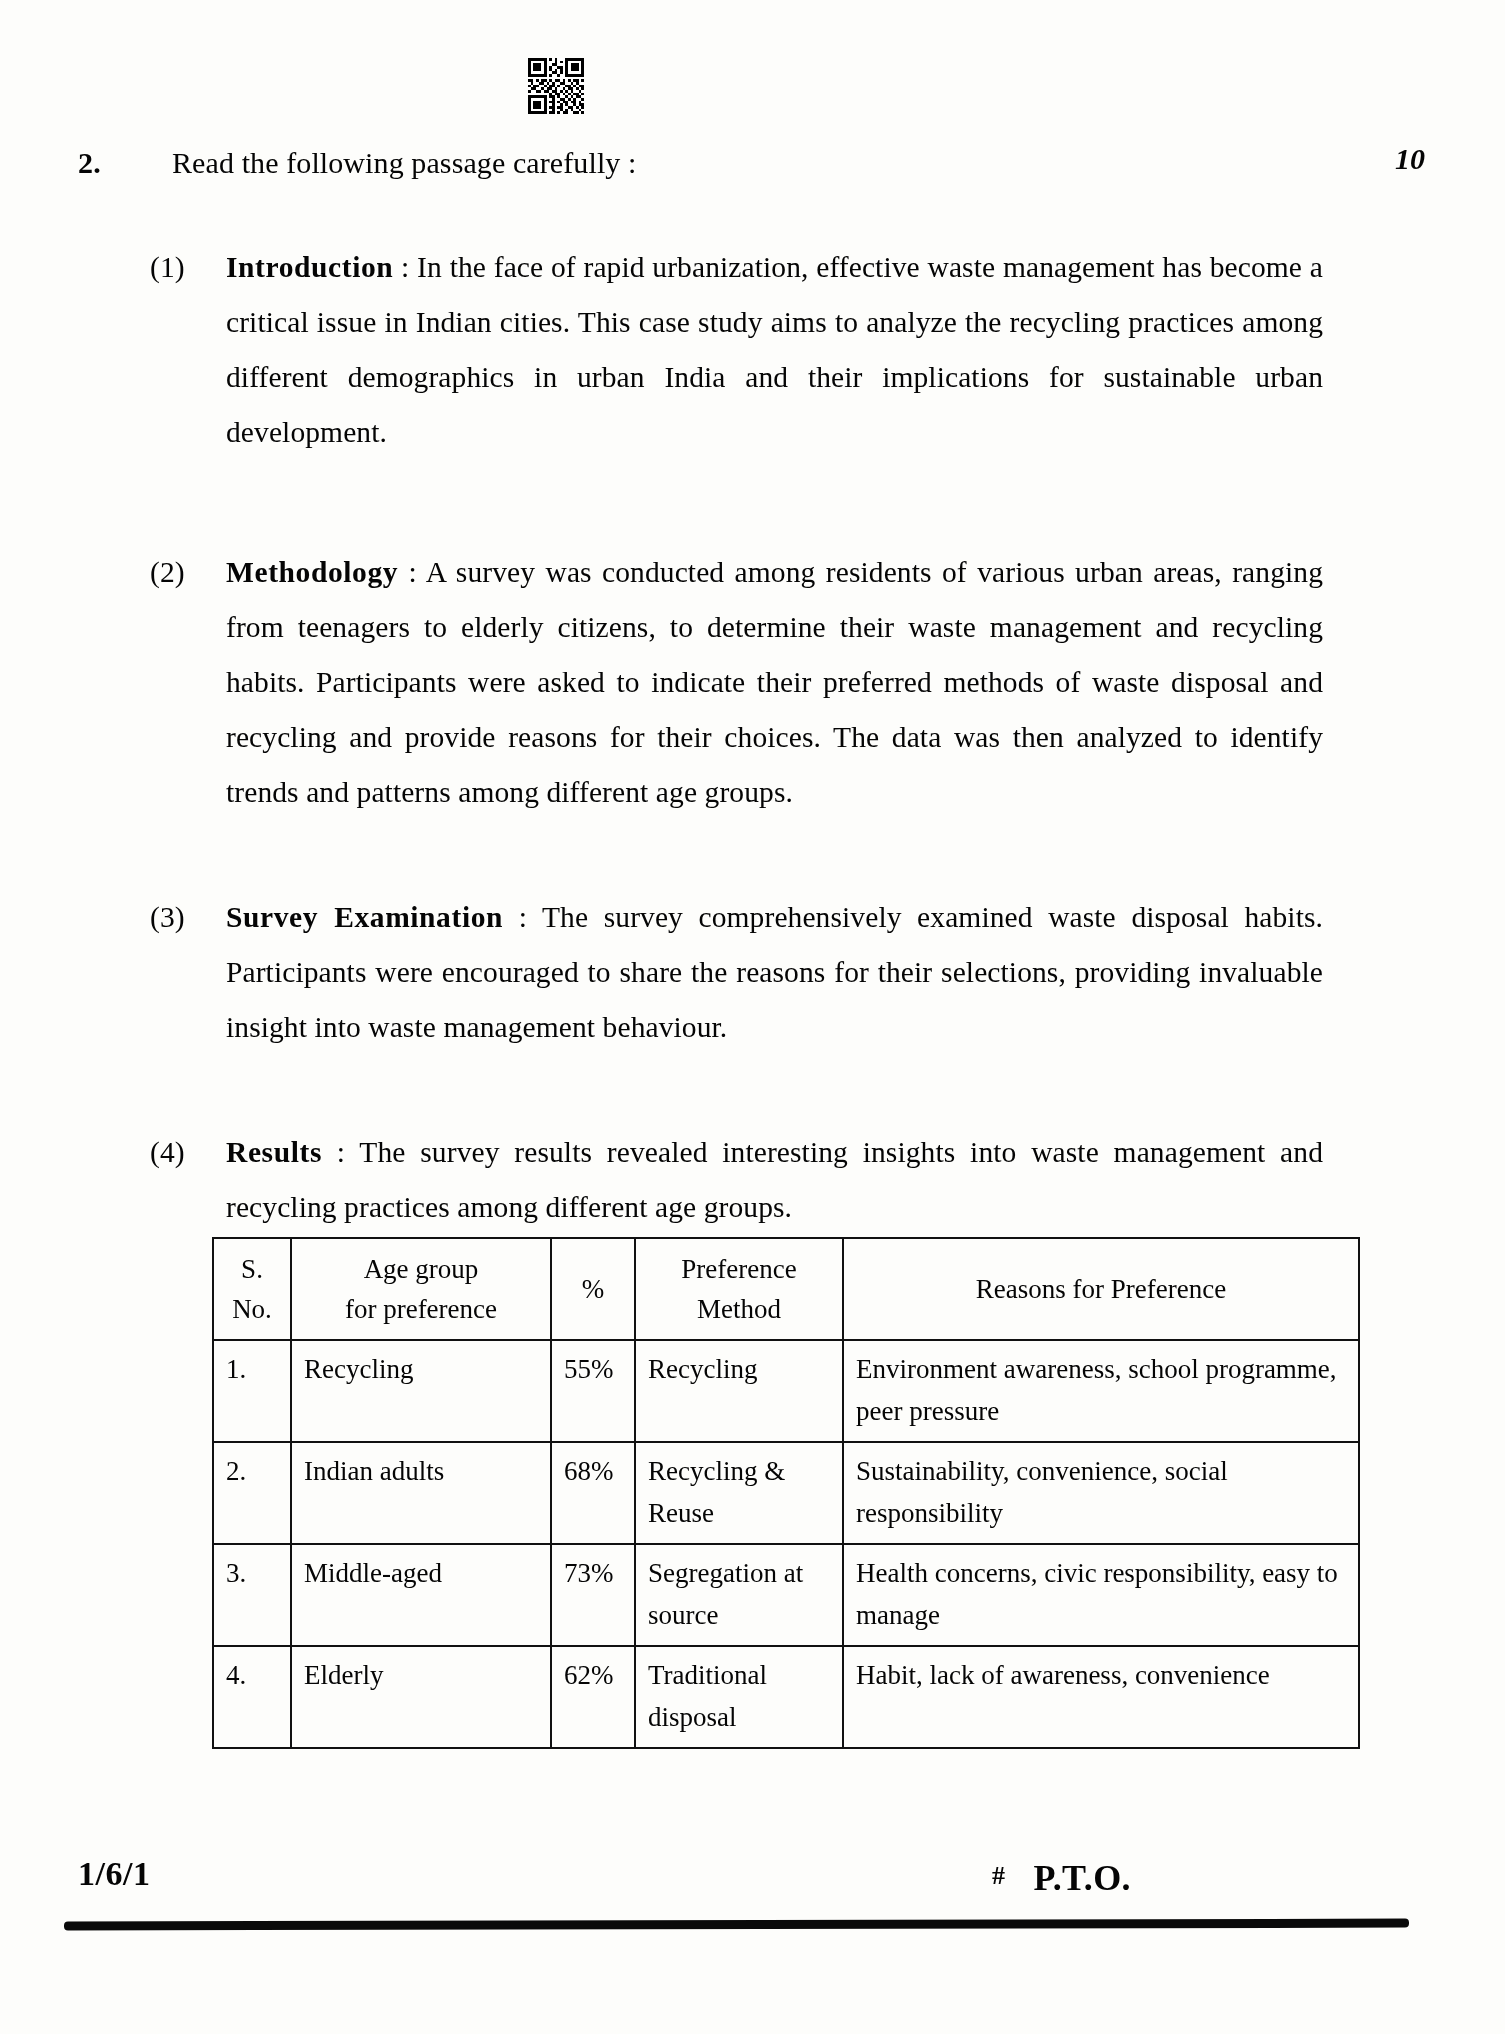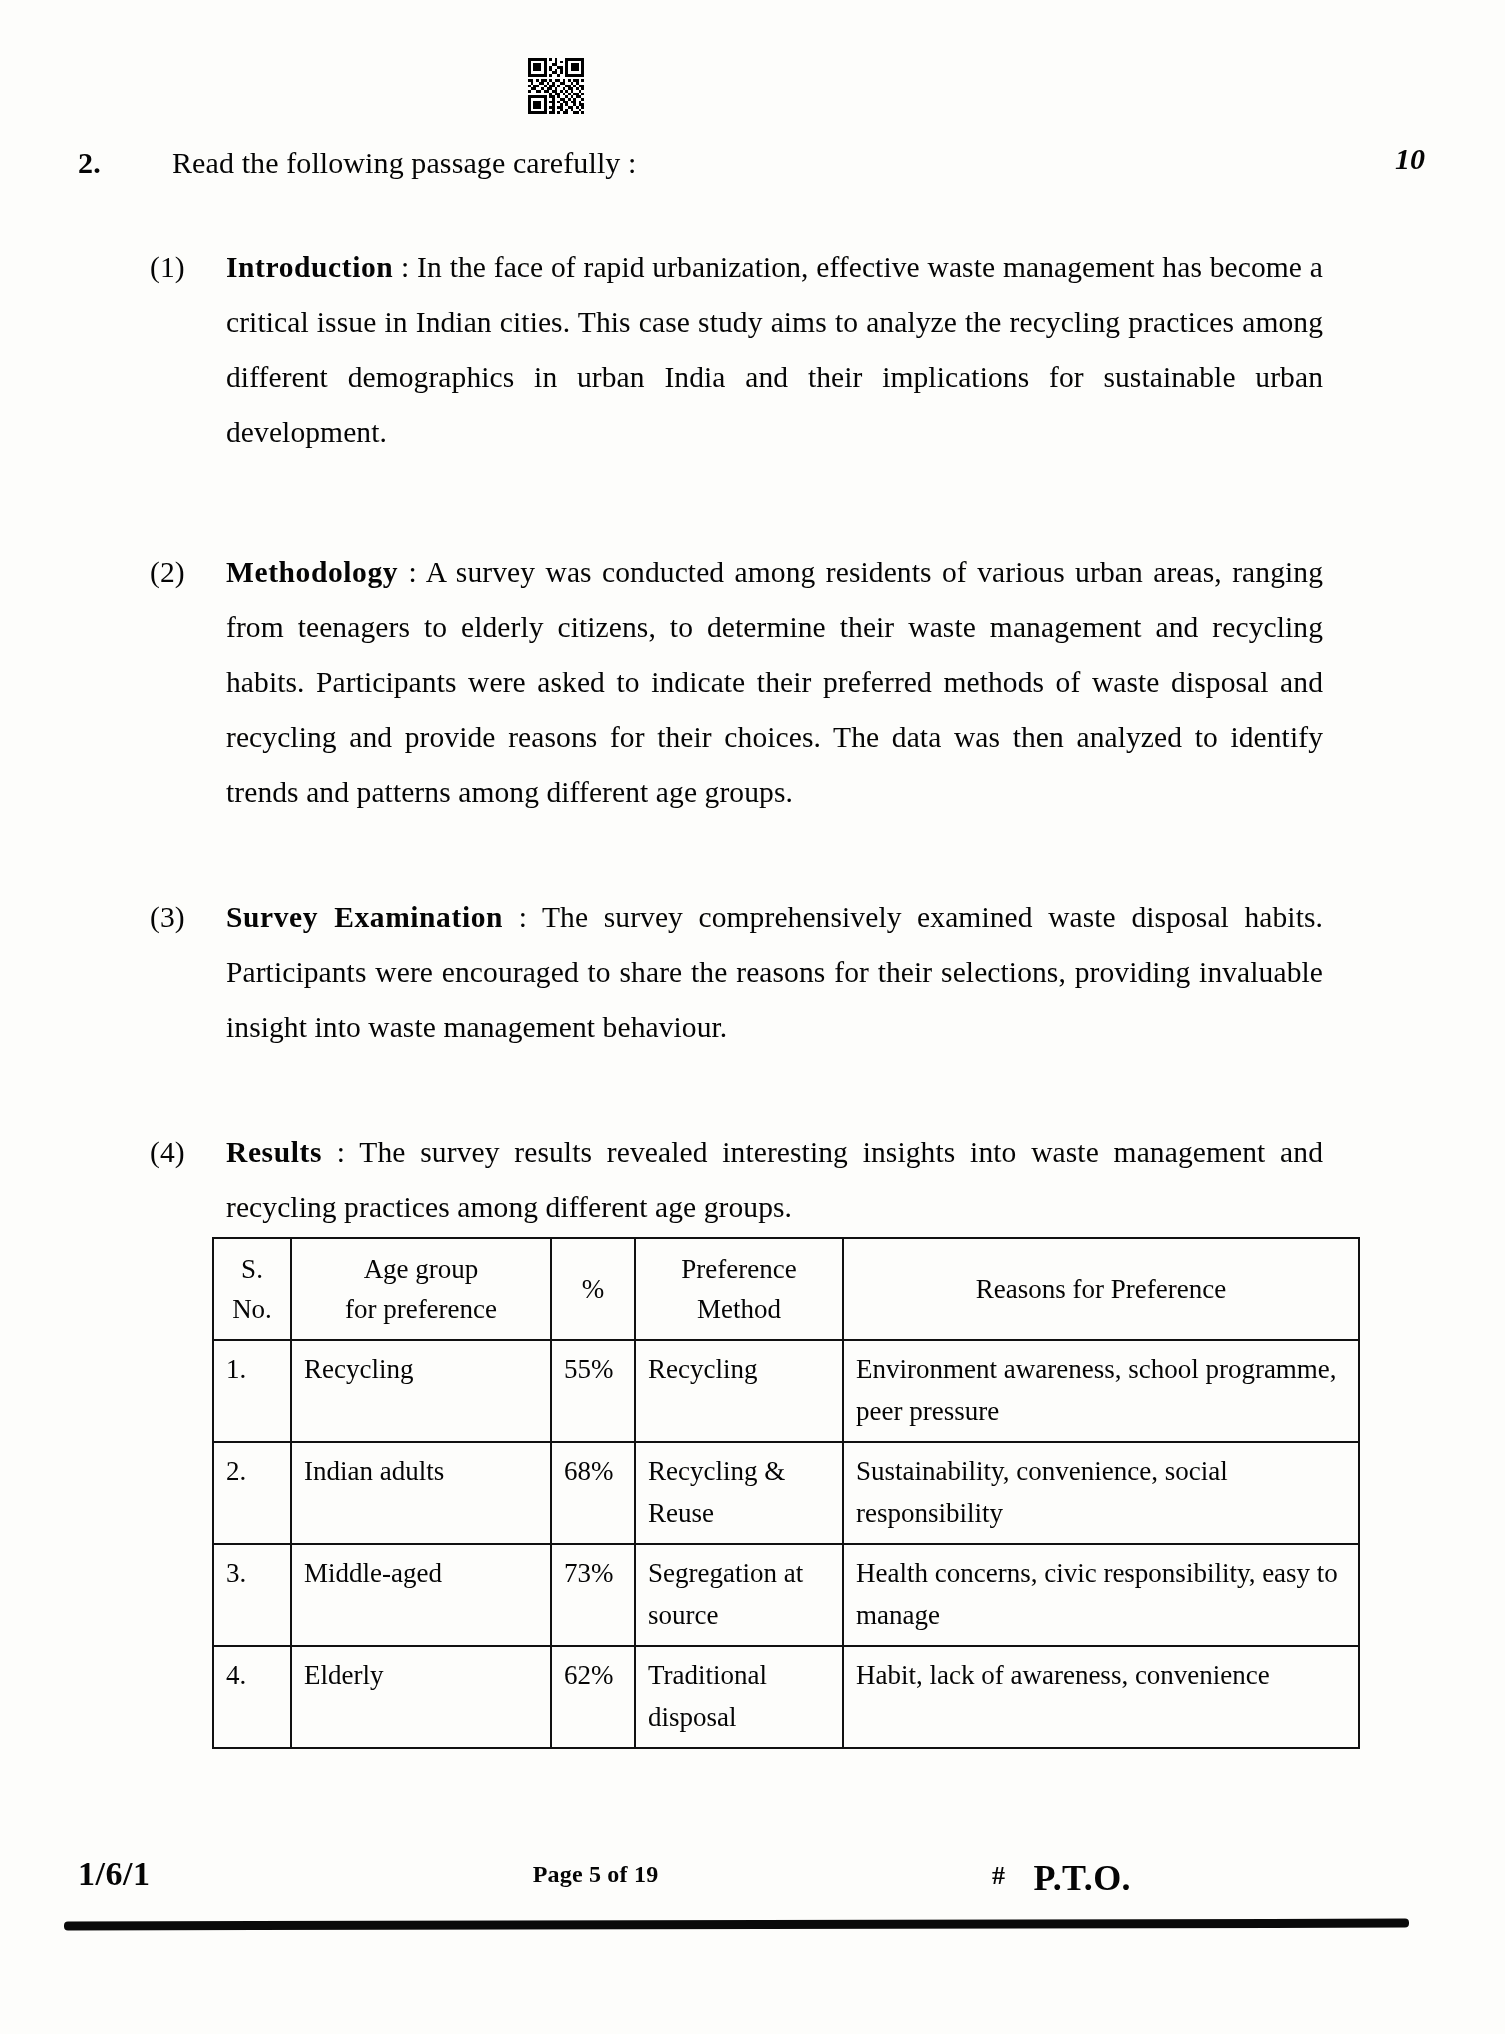--- a/index.html
+++ b/index.html
@@ -397,19 +397,18 @@
           <td class="c-pct">62%</td>
           <td>Traditional disposal</td>
           <td>Habit, lack of awareness, convenience</td>
         </tr>
       </tbody>
     </table>
   </div>
 
   <div class="footer">
     <span class="f-code">1/6/1</span>
-    <span class="f-page">Page 5 of 19</span>
     <span class="f-hash">#</span>
     <span class="f-pto">P.T.O.</span>
   </div>
   <div class="rule"></div>
 
 </div>
 
 </body></html>

